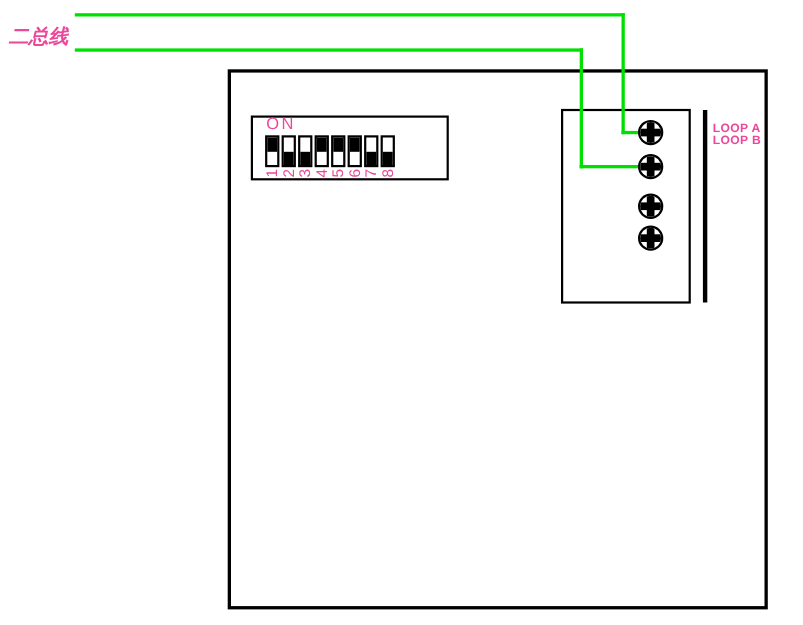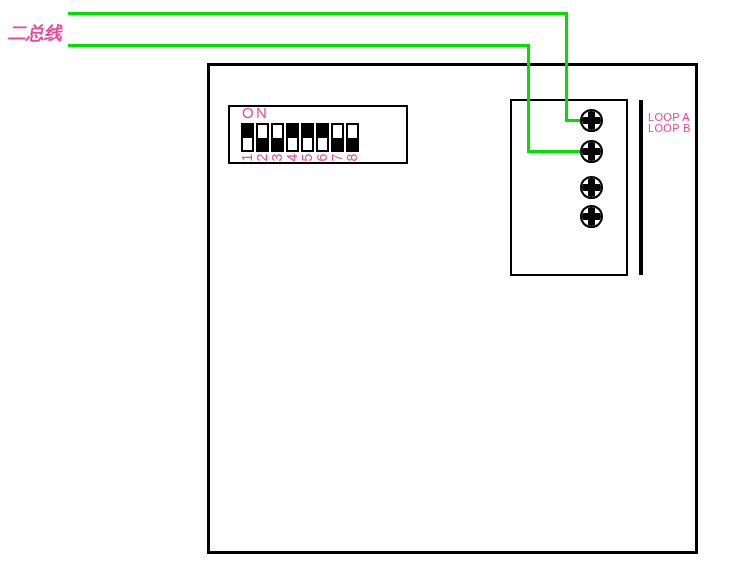--- a/index.html
+++ b/index.html
@@ -33,21 +33,21 @@
   .dip-num{position:absolute;top:150px;width:15px;height:15px;font-size:14px;line-height:15px;
     text-align:center;transform:rotate(-90deg);z-index:3;}
   
   .screw{position:absolute;left:580px;width:23px;height:23px;box-sizing:border-box;border:2px solid var(--line);
     border-radius:50%;background:#fff;overflow:hidden;z-index:6;}
   .screw .hbar{position:absolute;left:-2px;right:-2px;top:50%;margin-top:-3.5px;height:7px;background:var(--line);}
   .screw .vbar{position:absolute;top:-2px;bottom:-2px;left:50%;margin-left:-3.5px;width:7px;background:var(--line);}
   
   .bus-label{position:absolute;left:8px;top:21px;font-size:18px;font-weight:bold;font-style:italic;
     font-family:"DejaVu Sans","Liberation Sans",sans-serif;z-index:4;}
-  .loop-label{position:absolute;left:648px;font-size:11px;font-weight:normal;letter-spacing:0.3px;
+  .loop-label{position:absolute;left:648px;font-size:11px;font-weight:bold;letter-spacing:0.3px;
     line-height:11px;z-index:3;}
   .loop-a{top:112px;}
   .loop-b{top:123px;}
 </style>
 </head>
 <body>
 
 <div class="canvas" style="--wire: #00e000; --line: #000000;">
 
   <span class="bus-label">二总线</span>

